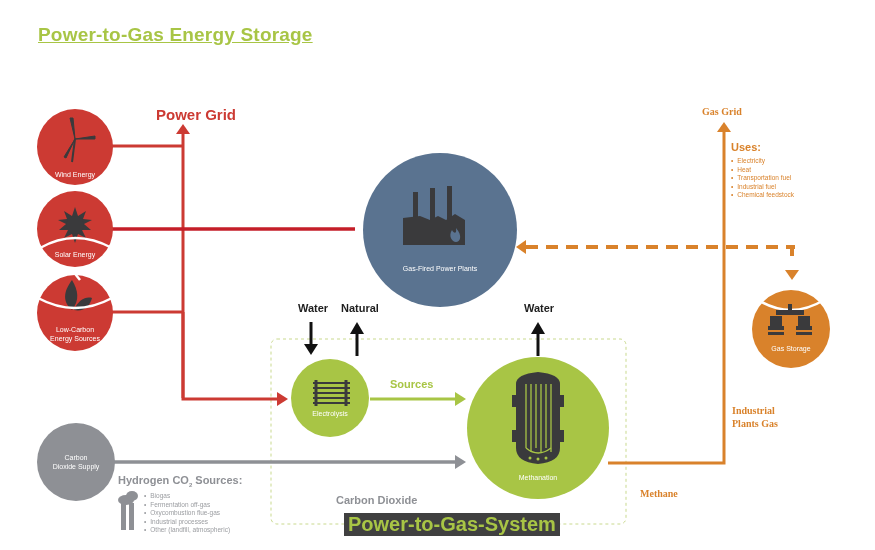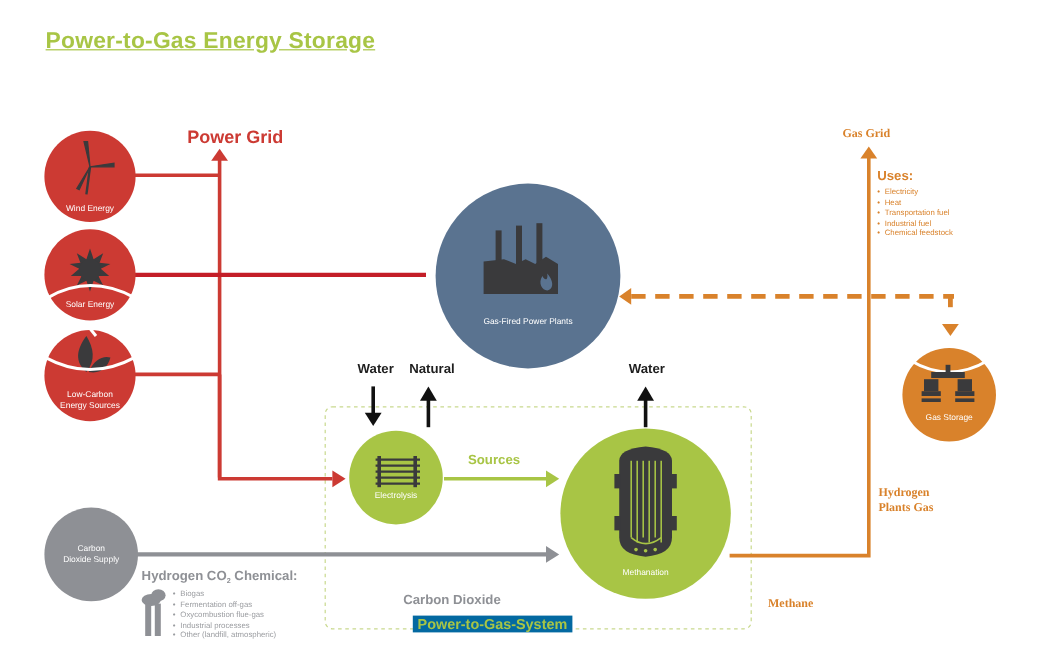--- a/index.html
+++ b/index.html
@@ -13,21 +13,21 @@
   .green-lbl { color:#a8c545; font-size:11px; }
   .gray-lbl { color:#8e9095; font-size:11px;margin-top:20px; }
   .circle-text { color:#ffffff; font-size:7px; text-align:center; line-height:9px; }
   .uses-title { color:#d9822b; font-size:11px; font-weight:bold; }
   .uses-list, .co2-list { list-style:none; margin:0; padding:0; font-size:6.5px; line-height:8.5px; }
   .uses-list { color:#d9822b; }
   .co2-list { color:#9a9ca0; }
   .uses-list li::before, .co2-list li::before { content:"•"; margin-right:4px; }
   .co2-title { color:#8e9095; font-size:11px; font-weight:bold; }
   .co2-title sub { font-size:6px; }
-  .system-title { color:#a8c545; font-size:12px; font-weight:bold; background:#0369a1; padding:0 4px; }
+  .system-title { color:#a8c545; font-size:20px; font-weight:bold; background:#404040; padding:0 4px; }
   svg.diagram { position:absolute; left:0; top:0; }
 </style>
 </head>
 <body>
 
 <svg class="diagram" width="875" height="550" viewBox="0 0 875 550">
   <defs>
     <marker id="arrRed" markerWidth="10" markerHeight="10" refX="5" refY="5" orient="auto" markerUnits="userSpaceOnUse">
       <path d="M0,0 L10,5 L0,10 z" fill="#cc3a33"></path>
     </marker>
@@ -202,28 +202,28 @@
 <div class="abs circle-text" style="left:40px; top:453px; width:72px;">
   <div>Carbon</div>
   <div>Dioxide Supply</div>
 </div>
 
 <div class="abs lbl black-lbl" style="left:298px; top:302px;">Water</div>
 <div class="abs lbl black-lbl" style="left:341px; top:302px;">Natural</div>
 <div class="abs lbl black-lbl" style="left:524px; top:302px;">Water</div>
 <div class="abs lbl green-lbl" style="left:390px; top:378px;">Sources</div>
 <div class="abs lbl gray-lbl" style="left:336px; top:474px;">Carbon Dioxide</div>
-<div class="abs lbl orange-lbl" style="left:640px; top:498px;">Methane</div>
+<div class="abs lbl orange-lbl" style="left:640px; top:488px;">Methane</div>
 <div class="abs lbl orange-lbl" style="left:732px; top:404px; line-height:13px;">
-  <div>Hydrogen</div>
+  <div>Industrial</div>
   <div>Plants Gas</div>
 </div>
 
 <div class="abs" style="left:118px; top:474px;">
-  <div class="co2-title"><span>Hydrogen CO</span><sub>2</sub><span> Chemical:</span></div>
+  <div class="co2-title"><span>Hydrogen CO</span><sub>2</sub><span> Sources:</span></div>
 </div>
 <ul class="abs co2-list" style="left:144px; top:492px;">
   <li>Biogas</li>
   <li>Fermentation off-gas</li>
   <li>Oxycombustion flue-gas</li>
   <li>Industrial processes</li>
   <li>Other (landfill, atmospheric)</li>
 </ul>
 
 <div class="abs system-title" style="left:344px; top:513px;">Power-to-Gas-System</div>

